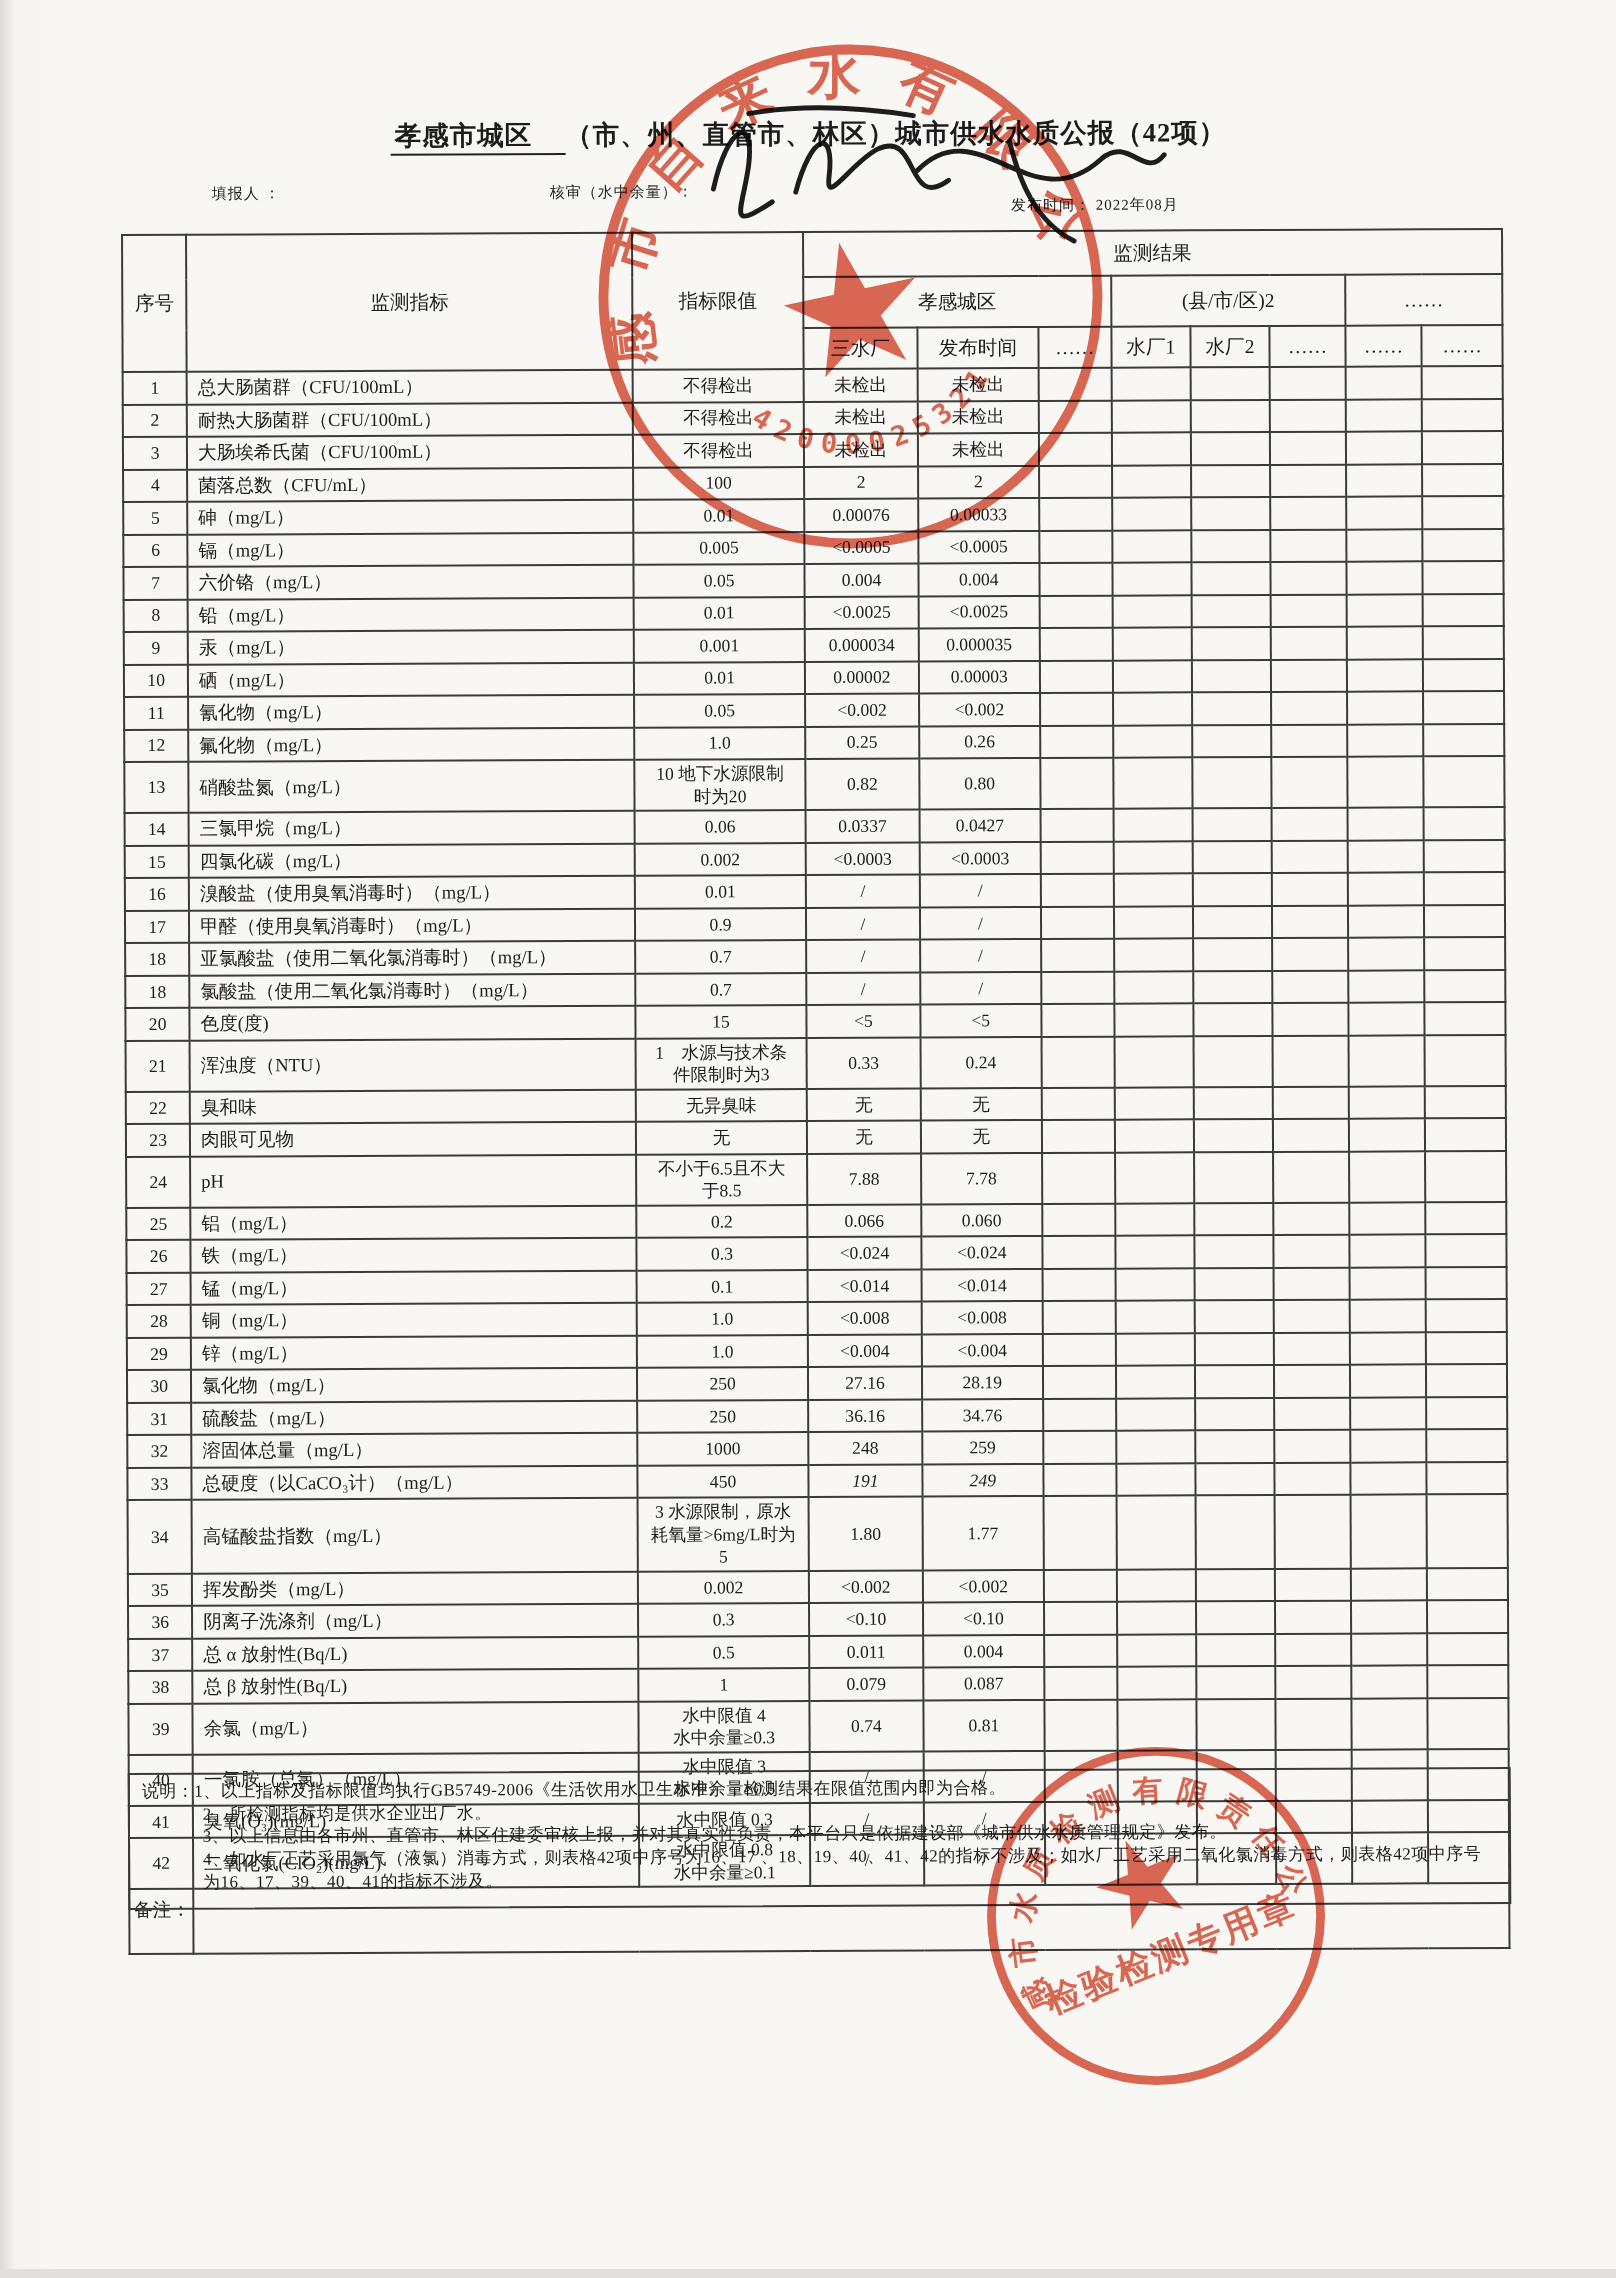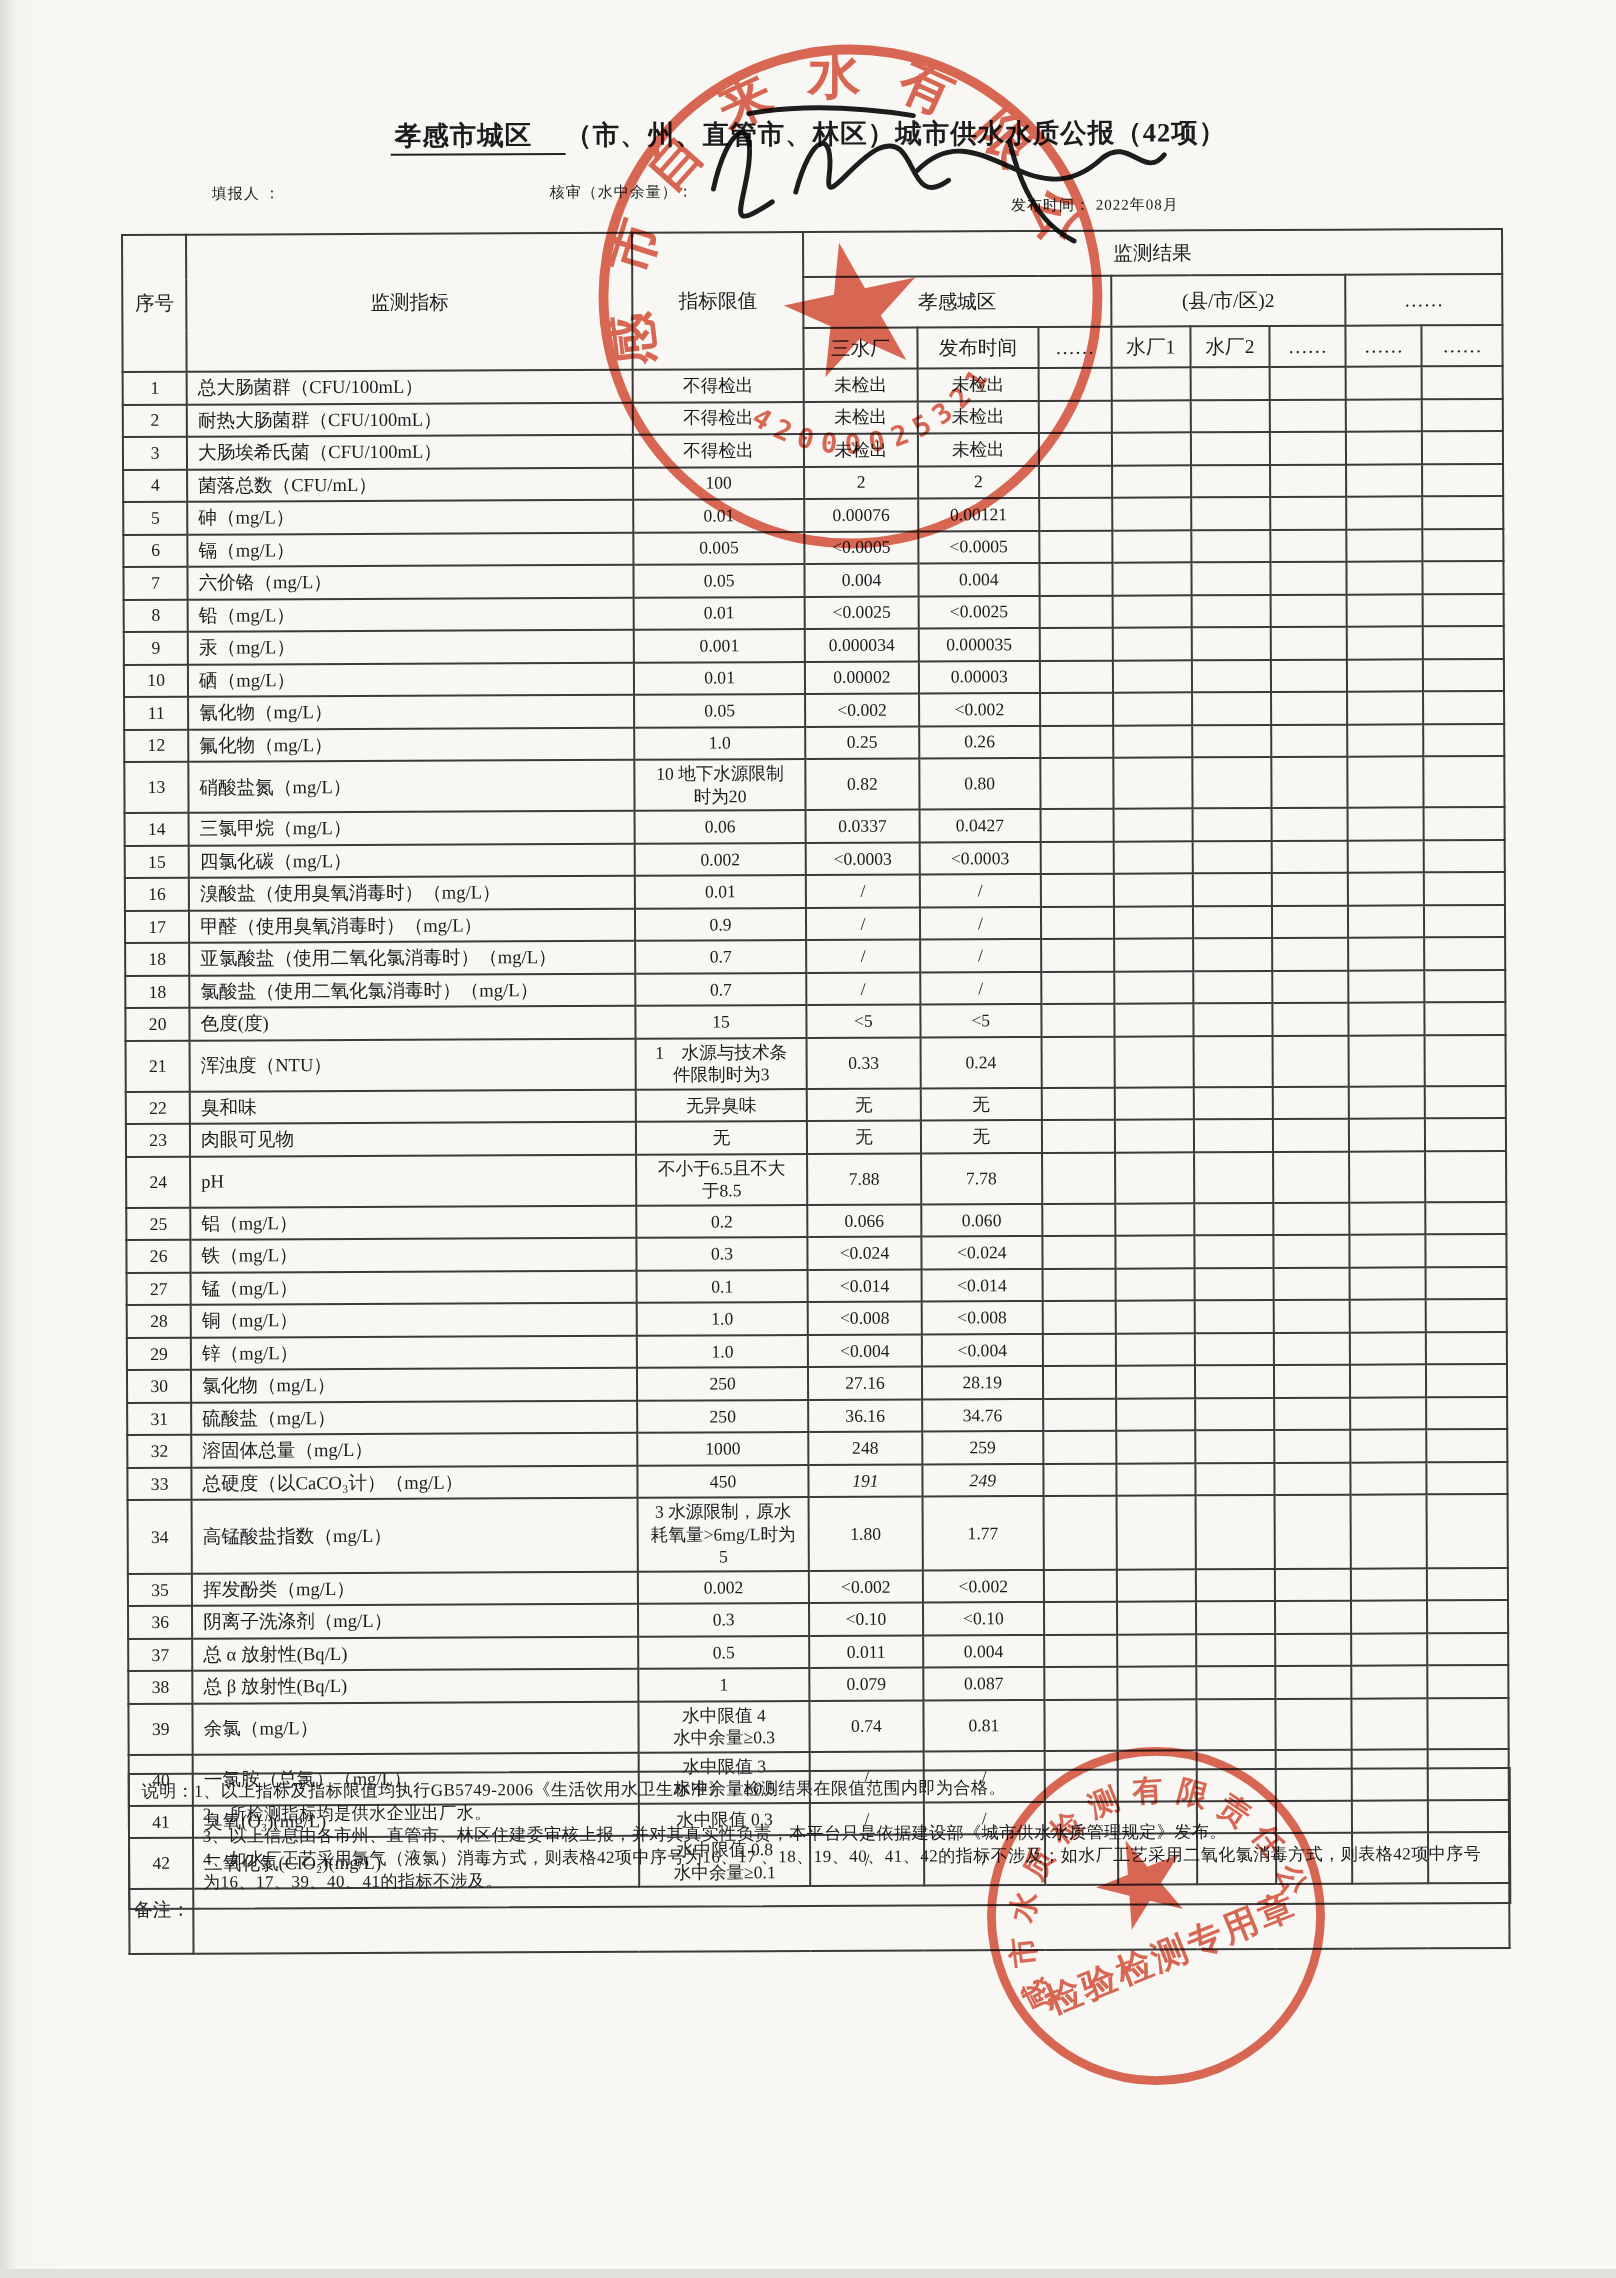--- a/index.html
+++ b/index.html
@@ -149,21 +149,21 @@
       <td class="c-val"></td>
       <td class="c-val"></td>
       <td class="c-val"></td>
       <td class="c-val"></td>
     </tr>
         <tr>
       <td class="c-no">5</td>
       <td class="c-ind">砷（mg/L）</td>
       <td class="c-lim">0.01</td>
       <td class="c-val">0.00076</td>
-      <td class="c-val">0.00121</td>
+      <td class="c-val">0.00033</td>
       <td class="c-val"></td>
       <td class="c-val"></td>
       <td class="c-val"></td>
       <td class="c-val"></td>
       <td class="c-val"></td>
       <td class="c-val"></td>
     </tr>
         <tr>
       <td class="c-no">6</td>
       <td class="c-ind">镉（mg/L）</td>

